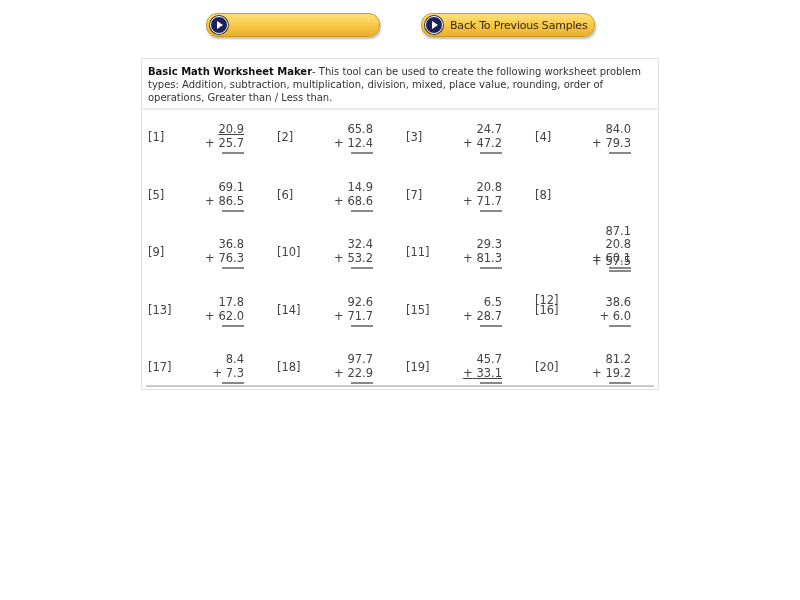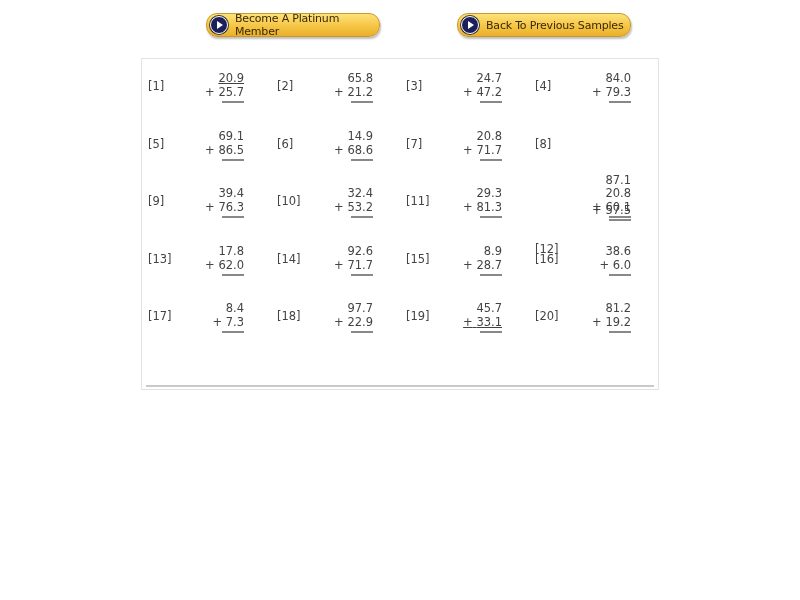--- a/index.html
+++ b/index.html
@@ -15,21 +15,21 @@
   .btn .ico {
     width:16px; height:16px; border-radius:50%;
     background:#1b1f5a; border:1px solid #fff; box-shadow:0 0 0 1px #333;
     margin-left:3px; margin-right:7px; position:relative; flex:none;
   }
   .btn .ico::after {
     content:""; position:absolute; left:6px; top:4px;
     border-left:6px solid #fff; border-top:4px solid transparent; border-bottom:4px solid transparent;
   }
   #btn1 { left:206px; width:172px; }
-  #btn2 { left:421px; width:172px;margin-left:36px; }
+  #btn2 { left:421px; width:172px; }
 
   .panel {
     position:absolute; left:141px; top:58px; width:518px; height:332px;
     border:1px solid #dfe3e3; box-sizing:border-box; background:#fff;
   }
   .desc {
     padding:6px 6px 4px 6px; font-size:10px; line-height:13px; color:#333;
     border-bottom:2px solid #e8ecec;
   }
   .desc b { color:#111; }
@@ -38,42 +38,44 @@
   .prob .num { position:absolute; left:0; }
   .prob .stack { position:absolute; text-align:right; width:48px; line-height:14px; }
   .prob .uline { display:block; margin-left:auto; width:22px; border-top:2px solid #888; margin-top:2px; margin-right:4px; }
   .bottom-rule { position:absolute; left:4px; right:4px; top:326px; border-top:2px solid #c9c9c9; }
 </style>
 </head>
 <body>
 
 <div id="btn1" class="btn">
   <span class="ico"></span>
-  <span>Become A Platinum Member</span>
 </div>
 <div id="btn2" class="btn">
   <span class="ico"></span>
   <span>Back To Previous Samples</span>
 </div>
 
 <div class="panel">
+  <div class="desc">
+    <b>Basic Math Worksheet Maker</b><span>- This tool can be used to create the following worksheet problem types: Addition, subtraction, multiplication, division, mixed, place value, rounding, order of operations, Greater than / Less than.</span>
+  </div>
   <div class="grid" id="grid">
       <div class="prob" style="left: 0px; top: 12px;">
         <span class="num" style="left: 6px; top: 8px;">[1]</span>
         <div class="stack" style="left: 58px; top: 0px;">
           <div style="padding-right: 4px; text-decoration: underline;">20.9</div>
           <div style="padding-right: 4px;"><span>+</span> <span>25.7</span></div>
           <span class="uline"></span>
         </div>
       </div>
       <div class="prob" style="left: 0px; top: 12px;">
         <span class="num" style="left: 135px; top: 8px;">[2]</span>
         <div class="stack" style="left: 187px; top: 0px;">
           <div style="padding-right: 4px;">65.8</div>
-          <div style="padding-right: 4px;"><span>+</span> <span>21.2</span></div>
+          <div style="padding-right: 4px;"><span>+</span> <span>12.4</span></div>
           <span class="uline"></span>
         </div>
       </div>
       <div class="prob" style="left: 0px; top: 12px;">
         <span class="num" style="left: 264px; top: 8px;">[3]</span>
         <div class="stack" style="left: 316px; top: 0px;">
           <div style="padding-right: 4px;">24.7</div>
           <div style="padding-right: 4px;"><span>+</span> <span>47.2</span></div>
           <span class="uline"></span>
         </div>
@@ -114,21 +116,21 @@
         <span class="num" style="left: 393px; top: 8px;">[8]</span>
         <div class="stack" style="left: 445px; top: 0px;">
           <div style="padding-right: 4px; margin-top: 44px;">87.1</div>
           <div style="padding-right: 4px; margin-top: 16px;"><span>+</span> <span>57.5</span></div>
           <span class="uline"></span>
         </div>
       </div>
       <div class="prob" style="left: 0px; top: 127px;">
         <span class="num" style="left: 6px; top: 8px;">[9]</span>
         <div class="stack" style="left: 58px; top: 0px;">
-          <div style="padding-right: 4px;">39.4</div>
+          <div style="padding-right: 4px;">36.8</div>
           <div style="padding-right: 4px;"><span>+</span> <span>76.3</span></div>
           <span class="uline"></span>
         </div>
       </div>
       <div class="prob" style="left: 0px; top: 127px;">
         <span class="num" style="left: 135px; top: 8px;">[10]</span>
         <div class="stack" style="left: 187px; top: 0px;">
           <div style="padding-right: 4px;">32.4</div>
           <div style="padding-right: 4px;"><span>+</span> <span>53.2</span></div>
           <span class="uline"></span>
@@ -162,21 +164,21 @@
         <span class="num" style="left: 135px; top: 8px;">[14]</span>
         <div class="stack" style="left: 187px; top: 0px;">
           <div style="padding-right: 4px;">92.6</div>
           <div style="padding-right: 4px;"><span>+</span> <span>71.7</span></div>
           <span class="uline"></span>
         </div>
       </div>
       <div class="prob" style="left: 0px; top: 185px;">
         <span class="num" style="left: 264px; top: 8px;">[15]</span>
         <div class="stack" style="left: 316px; top: 0px;">
-          <div style="padding-right: 4px;">8.9</div>
+          <div style="padding-right: 4px;">6.5</div>
           <div style="padding-right: 4px;"><span>+</span> <span>28.7</span></div>
           <span class="uline"></span>
         </div>
       </div>
       <div class="prob" style="left: 0px; top: 185px;">
         <span class="num" style="left: 393px; top: 8px;">[16]</span>
         <div class="stack" style="left: 445px; top: 0px;">
           <div style="padding-right: 4px;">38.6</div>
           <div style="padding-right: 4px;"><span>+</span> <span>6.0</span></div>
           <span class="uline"></span>

